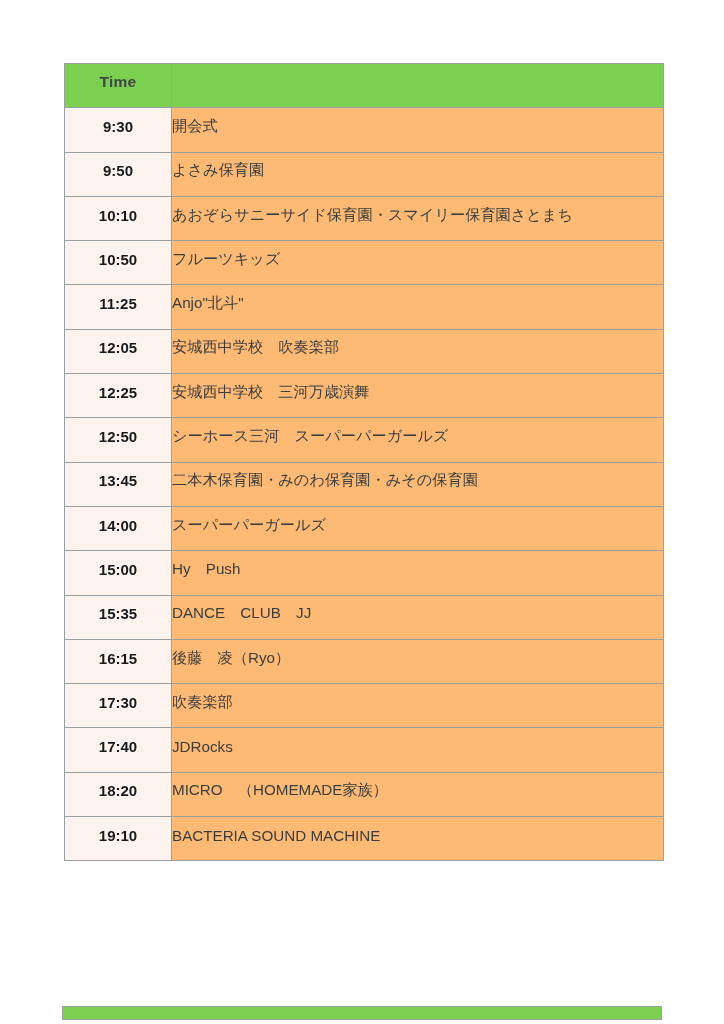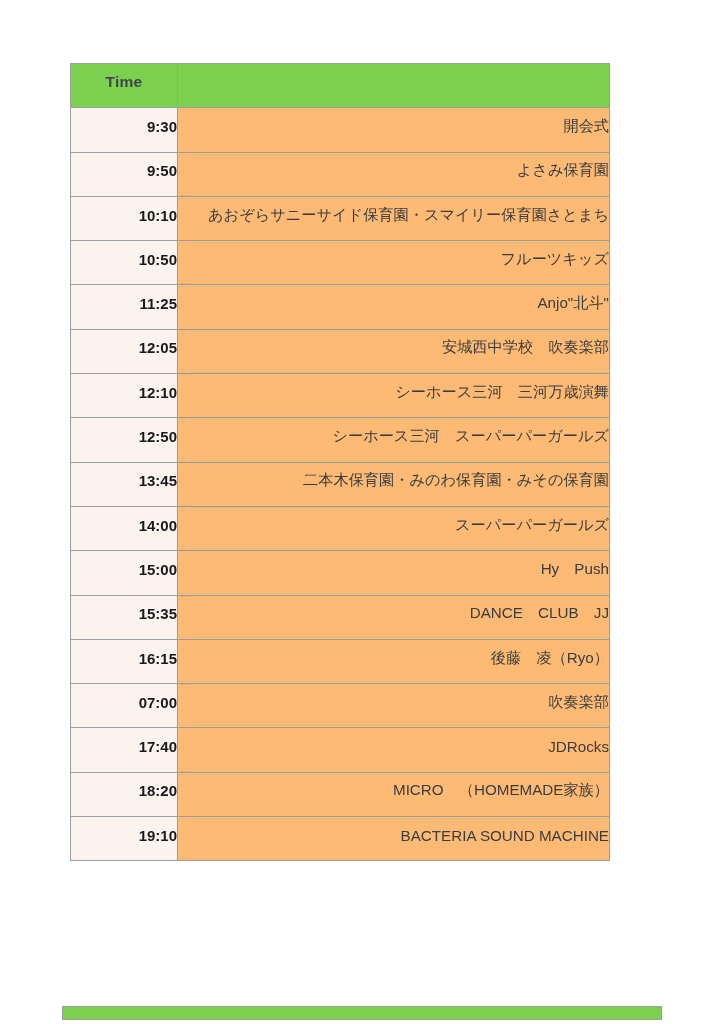--- a/index.html
+++ b/index.html
@@ -10,35 +10,34 @@
   .page {
     position: relative;
     width: 724px;
     height: 1024px;
     background: #ffffff;
     overflow: hidden;
     font-family: "Liberation Sans", "DejaVu Sans", sans-serif;
   }
   table.schedule {
     position: absolute;
-    left: 70px;
+    left: 64px;
     top: 63px;
-    width: 540px;
+    width: 600px;
     border-collapse: collapse;
     table-layout: fixed;
   }
   table.schedule th,
   table.schedule td {
     border: 1.5px solid var(--border-gray, #9aa0a2);
     vertical-align: middle;
     box-sizing: border-box;
     padding: 0 0 7px 0;
     overflow: hidden;
     white-space: nowrap;
-    text-align: right;
   }
   table.schedule tr {
     height: 44.3px;
   }
   col.time-col { width: 107px; }
   thead th.time-header {
     background: var(--header-green, #7bd04f);
     color: var(--header-text, #3f464b);
     font-size: 15.5px;
     font-weight: bold;
@@ -108,22 +107,22 @@
   </tr>
         <tr>
     <td class="time">11:25</td>
     <td class="event">Anjo"北斗"</td>
   </tr>
         <tr>
     <td class="time">12:05</td>
     <td class="event">安城西中学校　吹奏楽部</td>
   </tr>
         <tr>
-    <td class="time">12:10</td>
-    <td class="event">シーホース三河　三河万歳演舞</td>
+    <td class="time">12:25</td>
+    <td class="event">安城西中学校　三河万歳演舞</td>
   </tr>
         <tr>
     <td class="time">12:50</td>
     <td class="event">シーホース三河　スーパーパーガールズ</td>
   </tr>
         <tr>
     <td class="time">13:45</td>
     <td class="event">二本木保育園・みのわ保育園・みその保育園</td>
   </tr>
         <tr>
@@ -136,21 +135,21 @@
   </tr>
         <tr>
     <td class="time">15:35</td>
     <td class="event">DANCE　CLUB　JJ</td>
   </tr>
         <tr>
     <td class="time">16:15</td>
     <td class="event">後藤　凌（Ryo）</td>
   </tr>
         <tr>
-    <td class="time">07:00</td>
+    <td class="time">17:30</td>
     <td class="event">吹奏楽部</td>
   </tr>
         <tr>
     <td class="time">17:40</td>
     <td class="event">JDRocks</td>
   </tr>
         <tr>
     <td class="time">18:20</td>
     <td class="event">MICRO　（HOMEMADE家族）</td>
   </tr>

